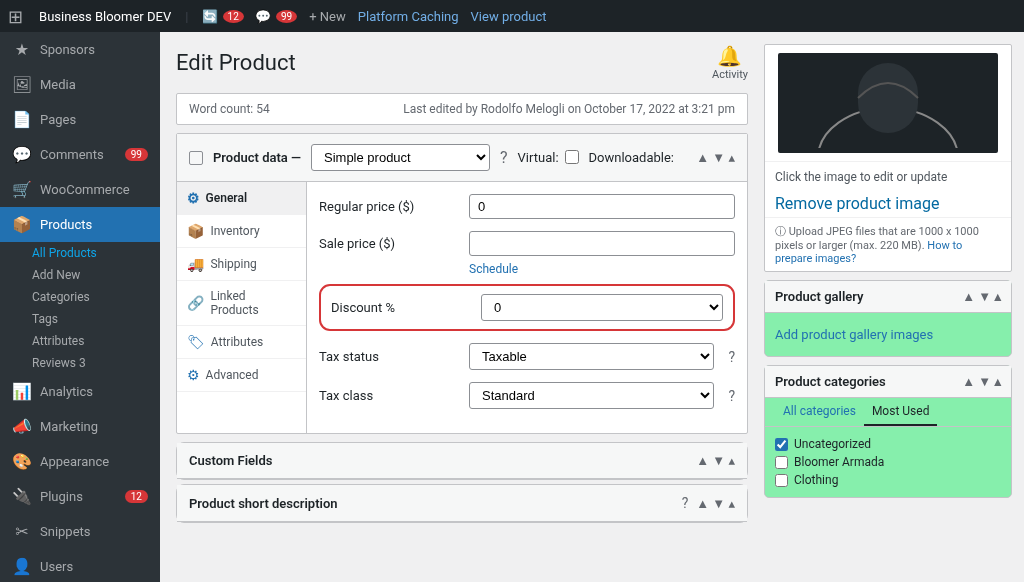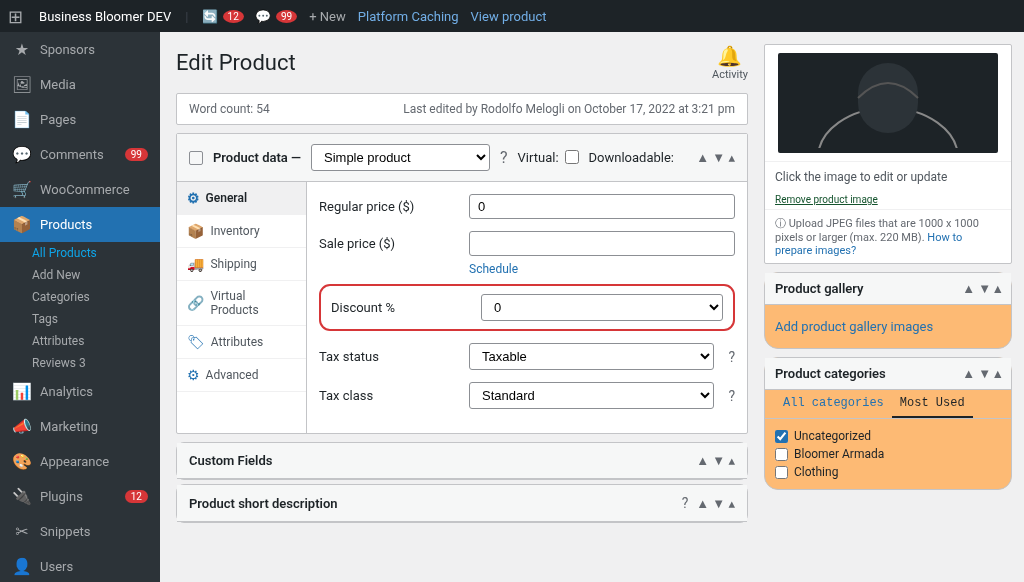--- a/index.html
+++ b/index.html
@@ -222,23 +222,23 @@
       cursor: pointer;
       background: #f6f7f7;
       border-bottom: 1px solid #c3c4c7;
       gap: 8px;
     }
     .collapsible-header .title { font-weight: 600; font-size: 13px; flex: 1; }
     .collapsible-arrows { display: flex; gap: 4px; color: #646970; }
 
     
     .right-panel {
-      background: #fdba74;
+      background: #86efac;
       border: 1px solid #c3c4c7;
-      border-radius: 14px;
+      border-radius: 5px;
       margin-bottom: 8px;
     }
     .right-panel-header {
       display: flex;
       align-items: center;
       padding: 8px 10px;
       background: #f6f7f7;
       border-bottom: 1px solid #c3c4c7;
       gap: 6px;
       font-weight: 600;
@@ -265,29 +265,29 @@
       width: 220px;
       height: 100px;
       background: #1d2327;
       display: flex;
       align-items: center;
       justify-content: center;
       position: relative;
       border-radius: 2px;
     }
     .image-info { padding: 8px 10px; font-size: 12px; color: #50575e; }
-    .remove-link { color: #14532d; text-decoration: underline; cursor: pointer; font-size: 10px; padding: 2px 10px 4px; display: block; }
+    .remove-link { color: #0369a1; cursor: pointer; font-size: 16px; padding: 2px 10px 4px; display: block; }
     .upload-info { font-size: 11px; color: #646970; padding: 6px 10px; border-top: 1px solid #f0f0f1; }
     .upload-info a { color: #2271b1; text-decoration: none; }
 
     
     .gallery-link { color: #2271b1; text-decoration: none; font-size: 13px; cursor: pointer; display: block; padding: 4px 0; }
 
     
-    .category-tabs { display: flex; gap: 0; border-bottom: 1px solid #c3c4c7; padding: 0 10px; font-family: Liberation Mono, monospace; }
+    .category-tabs { display: flex; gap: 0; border-bottom: 1px solid #c3c4c7; padding: 0 10px; }
     .cat-tab { padding: 6px 8px; font-size: 12px; cursor: pointer; color: #2271b1; border-bottom: 2px solid transparent; }
     .cat-tab.active { color: #1d2327; border-bottom-color: #1d2327; }
     .cat-list { padding: 8px 10px; max-height: 100px; overflow-y: auto; font-size: 12px; }
     .cat-item { display: flex; align-items: center; gap: 6px; padding: 2px 0; }
     .cat-checkbox { width: 13px; height: 13px; accent-color: #2271b1; }
 
     
     .cat-list::-webkit-scrollbar { width: 6px; }
     .cat-list::-webkit-scrollbar-track { background: #f1f1f1; }
     .cat-list::-webkit-scrollbar-thumb { background: #c3c4c7; border-radius: 3px; }
@@ -427,21 +427,21 @@
             <div class="product-tab">
               <span class="tab-icon">📦</span>
               <span>Inventory</span>
             </div>
             <div class="product-tab">
               <span class="tab-icon">🚚</span>
               <span>Shipping</span>
             </div>
             <div class="product-tab">
               <span class="tab-icon">🔗</span>
-              <span>Virtual Products</span>
+              <span>Linked Products</span>
             </div>
             <div class="product-tab">
               <span class="tab-icon">🏷</span>
               <span>Attributes</span>
             </div>
             <div class="product-tab">
               <span class="tab-icon">⚙</span>
               <span>Advanced</span>
             </div>
           </div>

